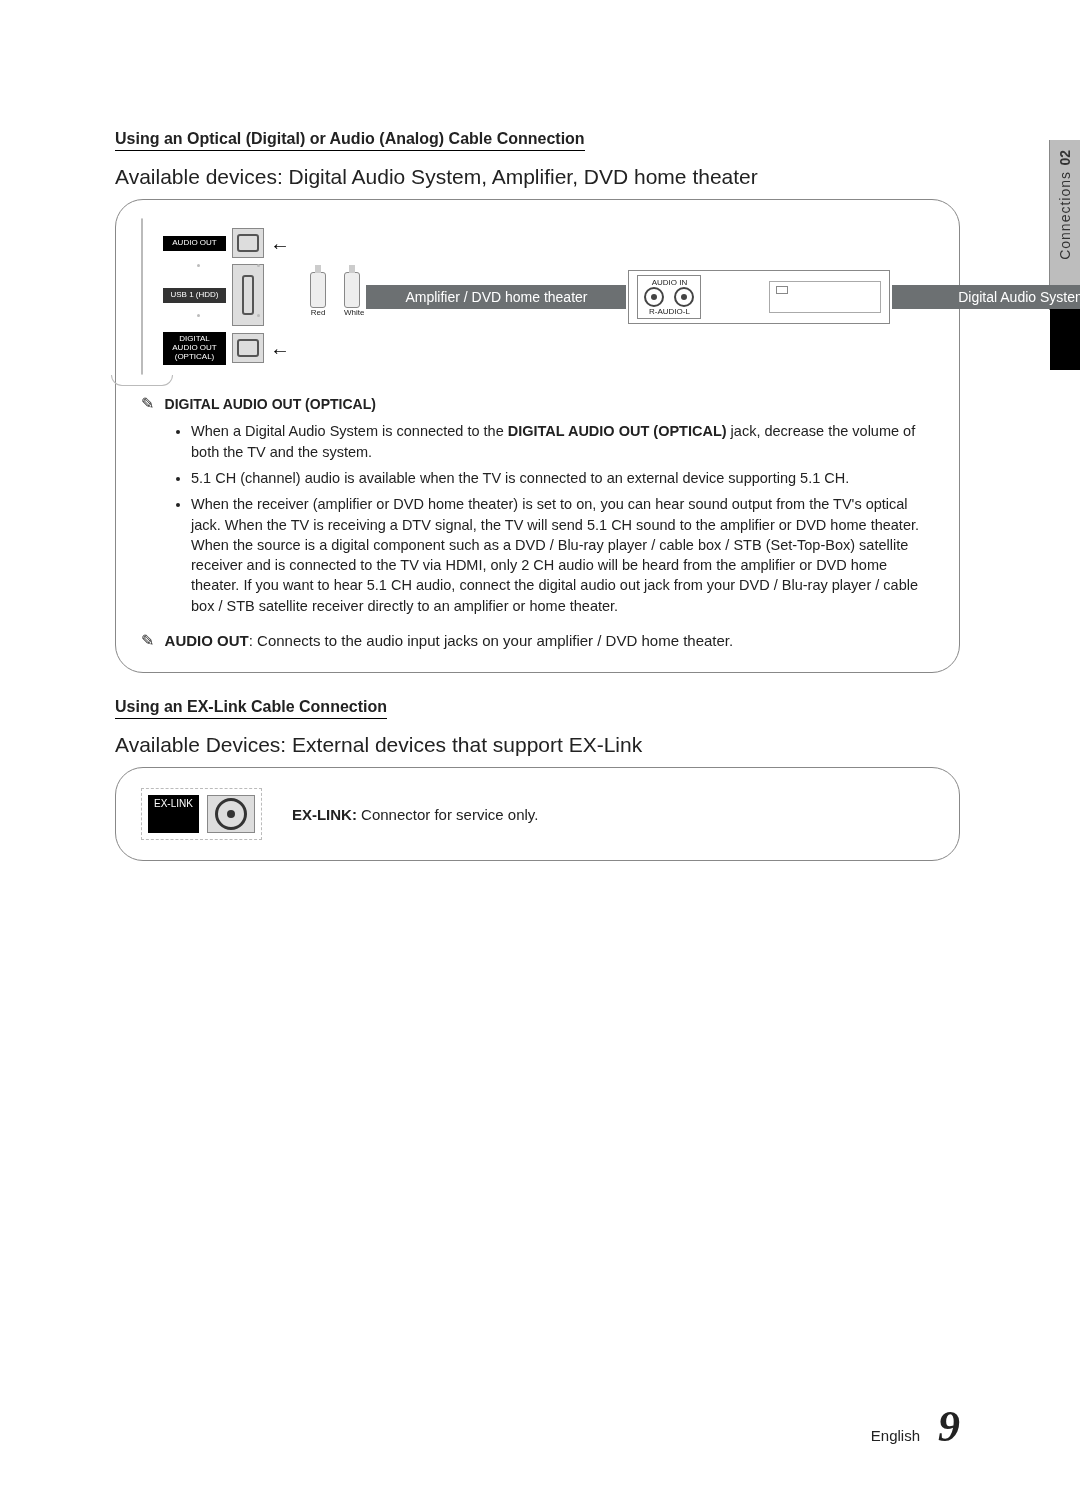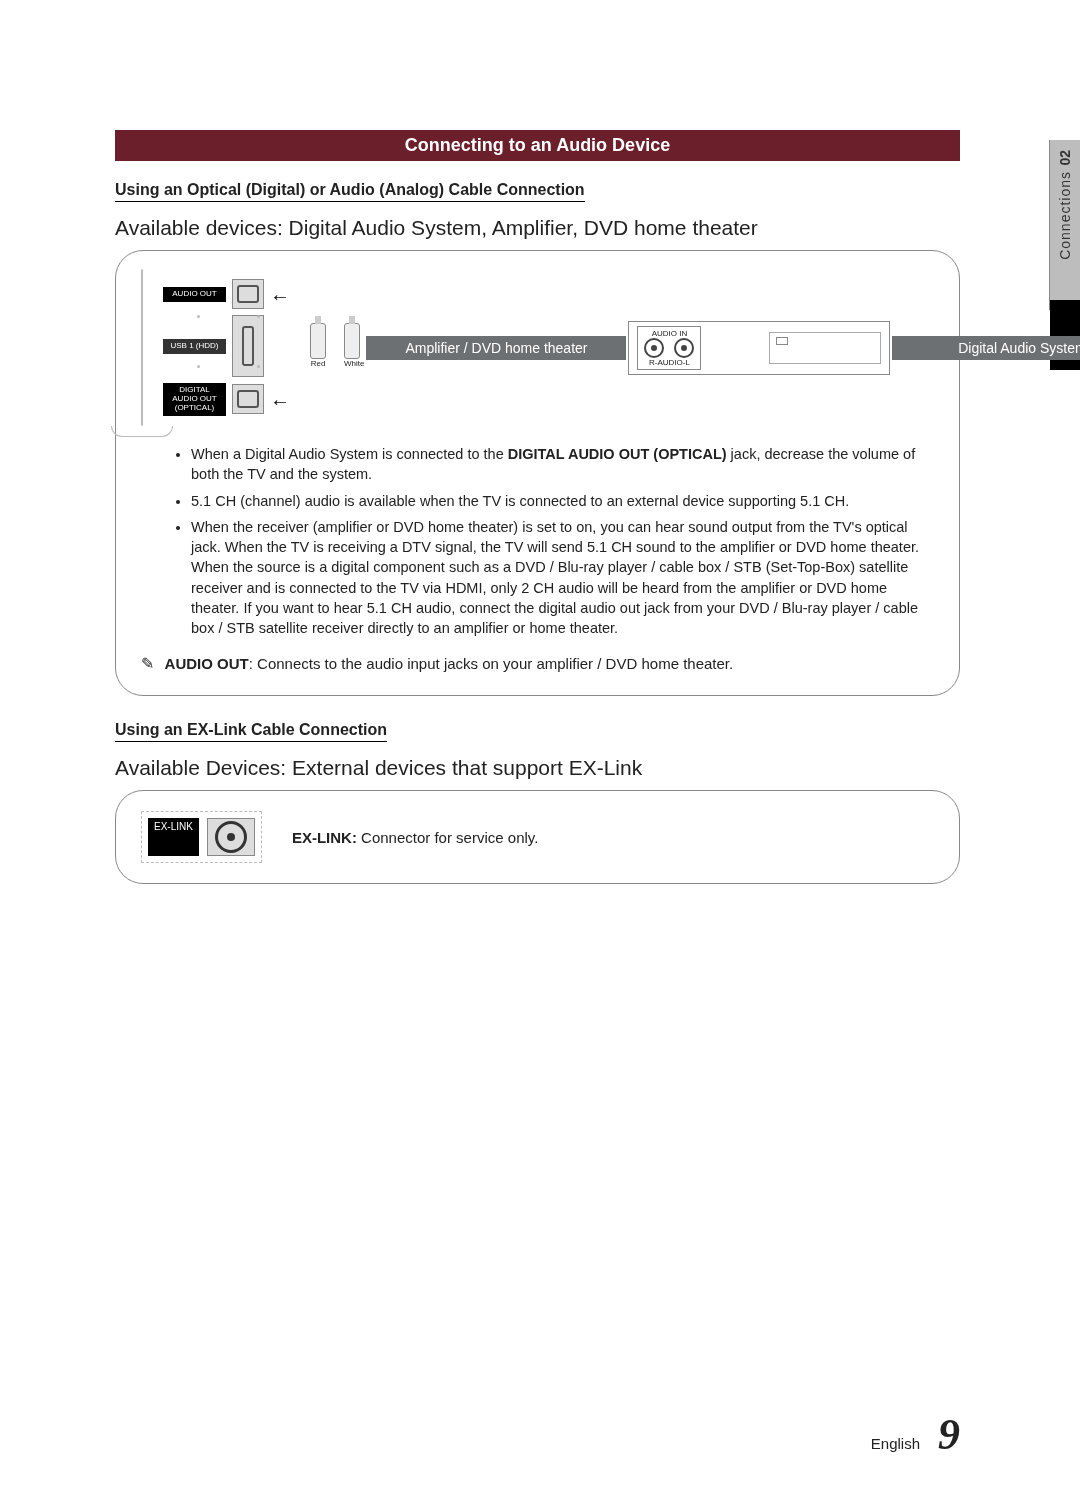--- a/index.html
+++ b/index.html
@@ -207,37 +207,36 @@
     display:flex; gap:8px; border:1px dashed #bbb; padding:6px;
   }
   .exlink-lbl { background:#000; color:#fff; font-size:10px; padding:3px 6px; }
   .exlink-jack {
     width:46px; height:36px; border:1px solid #888; background:#ddd; display:flex; align-items:center; justify-content:center;
   }
   .exlink-jack .ring { width:26px; height:26px; border:3px solid #333; border-radius:50%; display:flex; align-items:center; justify-content:center;}
   .exlink-jack .ring .d { width:8px; height:8px; background:#333; border-radius:50%; }
   .exlink-text { font-size:15px; }
   .footer {
-    position:absolute; bottom:34px; right:120px;
+    position:absolute; bottom:42px; right:120px;
     display:flex; align-items:baseline; gap:18px; font-size:15px;
   }
   .footer .pn { font-size:44px; font-weight:bold; font-style:italic; font-family: Georgia, serif; }
 </style>
 </head>
 <body>
 
 <div class="page">
   <div class="side-tab">
     <span class="num">02</span>
     <span class="txt">Connections</span>
   </div>
   <div class="side-black"></div>
 
   <div class="content">
-    <div class="header-bar">Connecting to an Audio Device</div>
 
     <div class="sub-heading">Using an Optical (Digital) or Audio (Analog) Cable Connection</div>
     <div class="avail">Available devices: Digital Audio System, Amplifier, DVD home theater</div>
 
     
     <div class="diagram-frame">
       <div class="diagram-area">
         <div class="tv">
           <div class="dot d1"></div>
             <div class="dot d2"></div>
@@ -307,20 +306,24 @@
             <div class="front2">
               <div class="knob"></div>
               <span class="leds">○○○○○</span>
               <div class="knob"></div>
             </div>
           </div>
         </div>
       </div>
 
       <div class="note-sect" style="margin-top:18px;">
+        <div>
+          <span class="note-icon">✎</span>
+          <span class="note-title">DIGITAL AUDIO OUT (OPTICAL)</span>
+        </div>
         <ul class="bullets" id="n1list">
             <li>When a Digital Audio System is connected to the <span class="b">DIGITAL AUDIO OUT (OPTICAL)</span> jack, decrease the volume of both the TV and the system.</li>
             <li>5.1 CH (channel) audio is available when the TV is connected to an external device supporting 5.1 CH.</li>
             <li>When the receiver (amplifier or DVD home theater) is set to on, you can hear sound output from the TV's optical jack. When the TV is receiving a DTV signal, the TV will send 5.1 CH sound to the amplifier or DVD home theater. When the source is a digital component such as a DVD / Blu-ray player / cable box / STB (Set-Top-Box) satellite receiver and is connected to the TV via HDMI, only 2 CH audio will be heard from the amplifier or DVD home theater. If you want to hear 5.1 CH audio, connect the digital audio out jack from your DVD / Blu-ray player / cable box / STB satellite receiver directly to an amplifier or home theater.</li>
           </ul>
 
         <div>
           <span class="note-icon">✎</span>
           <span class="b">AUDIO OUT</span><span>: Connects to the audio input jacks on your amplifier / DVD home theater.</span>
         </div>

